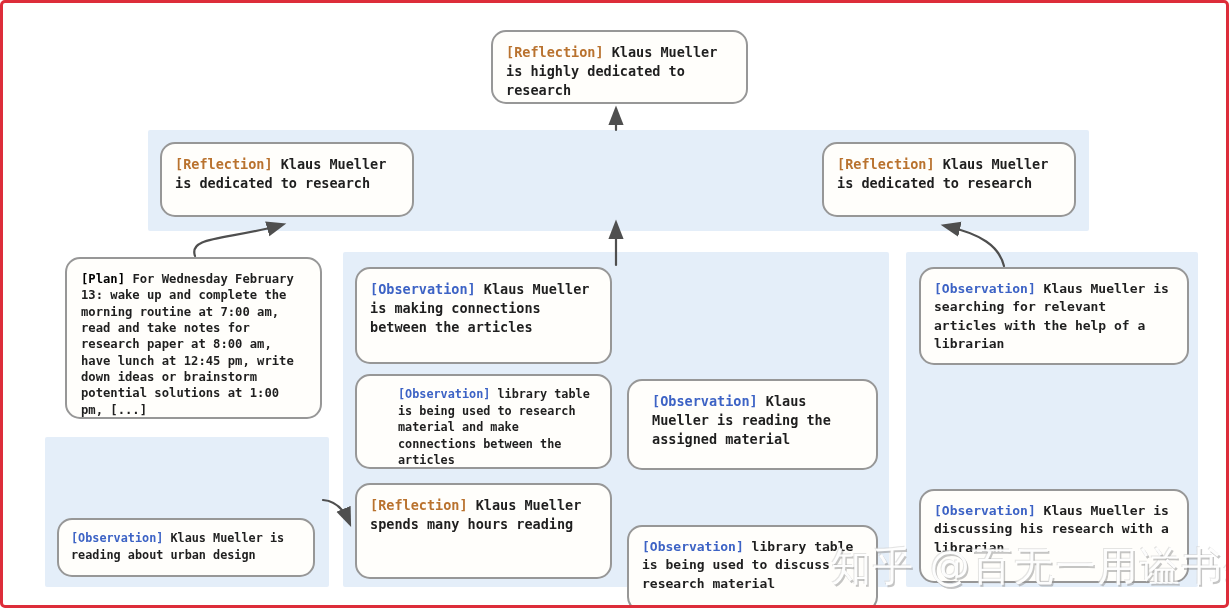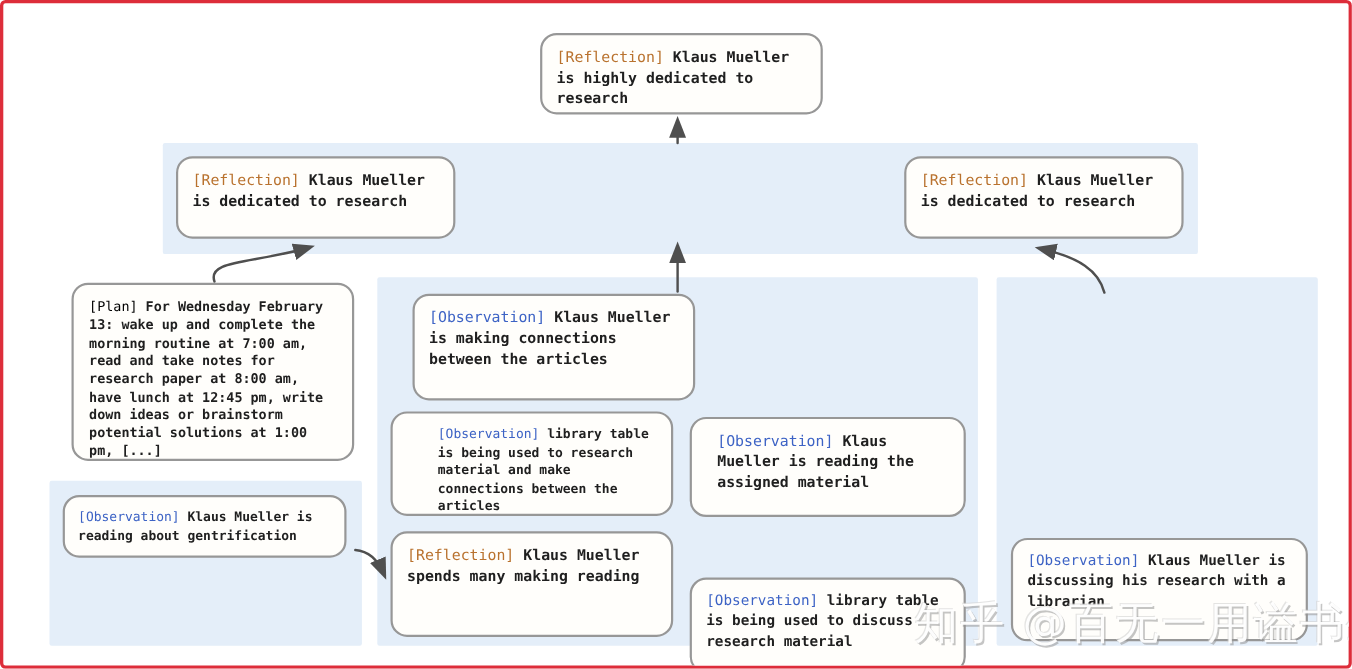--- a/index.html
+++ b/index.html
@@ -25,21 +25,21 @@
     border:2px solid #979797;
     border-radius:15px;
     padding:11px 13px;
     font-weight:700;
     color:#1f1f1f;
     font-size:13.5px;
     line-height:1.42;
   }
   .node.sm{font-size:11.8px;line-height:1.4;padding:10px 12px;}
   .node.plan-size{font-size:12.2px;line-height:1.34;padding:12px 14px;}
-  .tag{font-weight:400;text-align:right;}
+  .tag{font-weight:700;text-align:right;}
   .tag.reflection{color:#b9722e;}
   .tag.observation{color:#3d63c5;}
   .tag.plan{color:#000000;}
   svg.arrows{
     position:absolute;left:0;top:0;width:1229px;height:608px;
     pointer-events:none;
   }
   .watermark{
     position:absolute;
     left:828px;top:536px;
@@ -88,47 +88,51 @@
   <div class="node" style="left:819px;top:139px;width:254px;height:75px;">
     <span class="tag reflection">[Reflection]</span>
     <span>Klaus Mueller is dedicated to research</span>
   </div>
 
   <div class="node plan-size" style="left:62px;top:254px;width:257px;height:162px;">
     <span class="tag plan">[Plan]</span>
     <span>For Wednesday February 13: wake up and complete the morning routine at 7:00 am, read and take notes for research paper at 8:00 am, have lunch at 12:45 pm, write down ideas or brainstorm potential solutions at 1:00 pm, [...]</span>
   </div>
 
-  <div class="node sm" style="left:54px;top:447px;width:258px;height:57px;">
+  <div class="node sm" style="left:54px;top:515px;width:258px;height:59px;">
     <span class="tag observation">[Observation]</span>
-    <span>Klaus Mueller is reading about gentrification</span>
+    <span>Klaus Mueller is reading about urban design</span>
   </div>
 
-  <div class="node" style="left:372px;top:264px;width:257px;height:97px;">
+  <div class="node" style="left:352px;top:264px;width:257px;height:97px;">
     <span class="tag observation">[Observation]</span>
     <span>Klaus Mueller is making connections between the articles</span>
   </div>
   <div class="node sm" style="left:352px;top:371px;width:257px;height:95px;padding-left:41px;">
     <span class="tag observation">[Observation]</span>
     <span>library table is being used to research material and make connections between the articles</span>
   </div>
   <div class="node" style="left:352px;top:480px;width:257px;height:96px;">
     <span class="tag reflection">[Reflection]</span>
-    <span>Klaus Mueller spends many making reading</span>
+    <span>Klaus Mueller spends many hours reading</span>
   </div>
 
   <div class="node" style="left:624px;top:376px;width:251px;height:91px;padding-left:23px;">
     <span class="tag observation">[Observation]</span>
     <span>Klaus Mueller is reading the assigned material</span>
   </div>
   <div class="node" style="left:624px;top:486px;width:251px;height:87px;font-size:13px;margin-top:36px;">
     <span class="tag observation">[Observation]</span>
     <span>library table is being used to discuss research material</span>
   </div>
 
+  <div class="node" style="left:916px;top:264px;width:270px;height:98px;font-size:13px;">
+    <span class="tag observation">[Observation]</span>
+    <span>Klaus Mueller is searching for relevant articles with the help of a librarian</span>
+  </div>
   <div class="node" style="left:916px;top:486px;width:270px;height:94px;font-size:13px;">
     <span class="tag observation">[Observation]</span>
     <span>Klaus Mueller is discussing his research with a librarian</span>
   </div>
 
   <div class="watermark">知乎 @百无一用谥书生</div>
 
 </div>
 
 </body></html>

